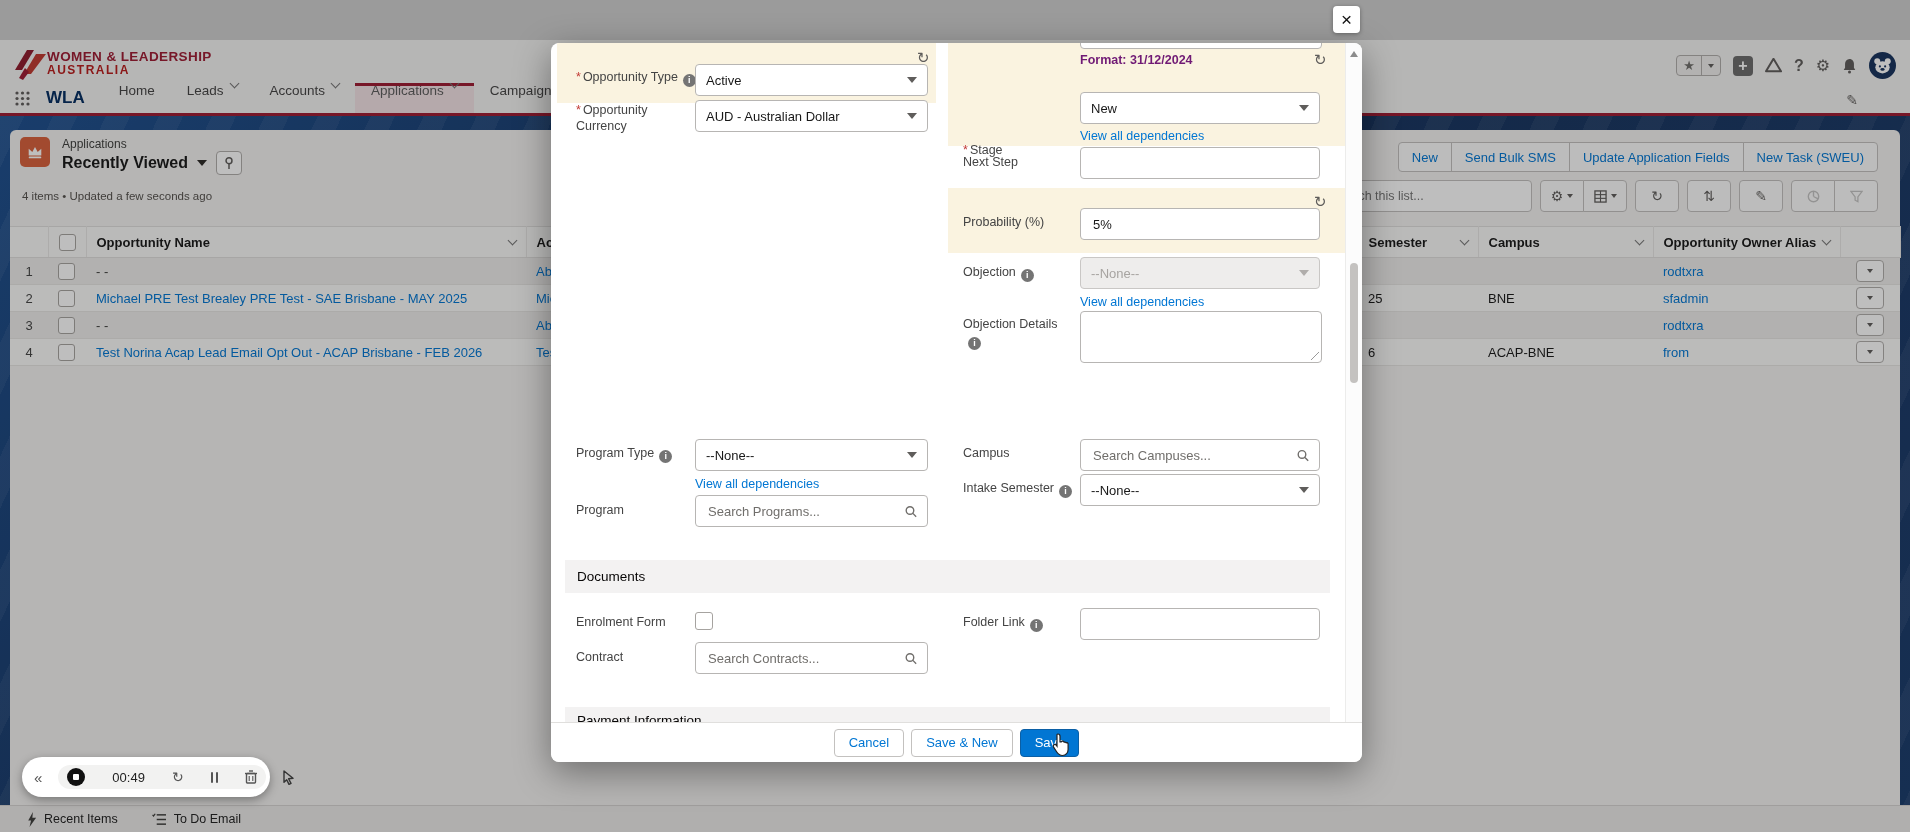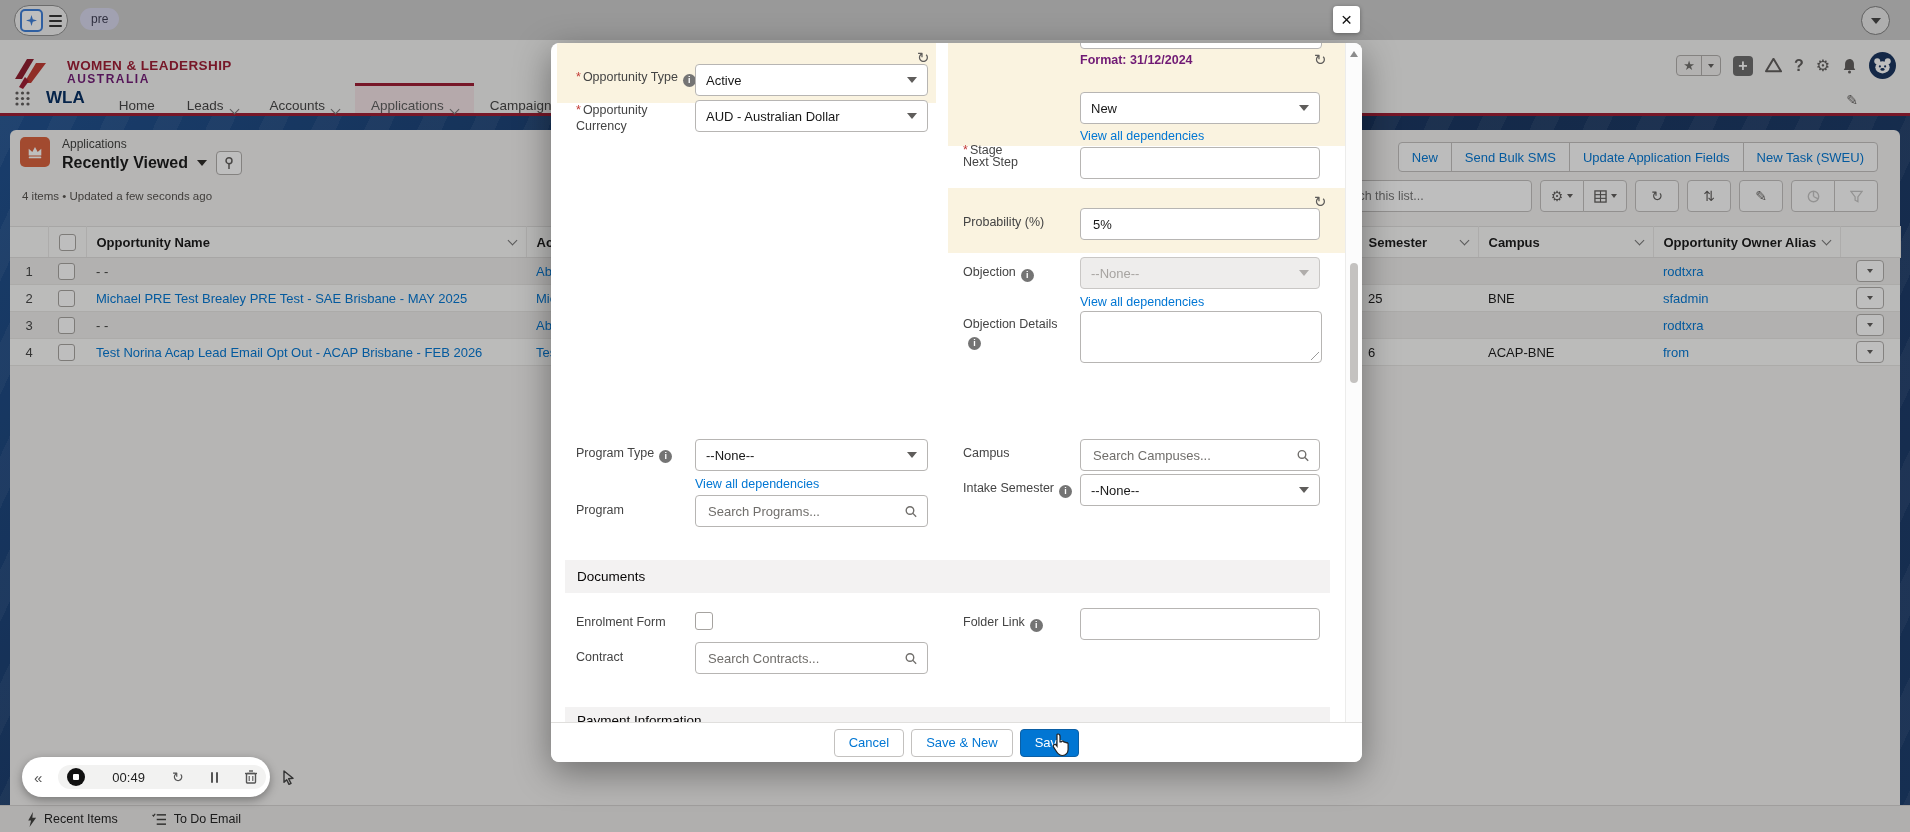--- a/index.html
+++ b/index.html
@@ -8,35 +8,35 @@
   
   .browser-bar{position:absolute;left:0;top:0;width:1910px;height:40px;background:#cccccc;}
   .ext-pill{position:absolute;left:14px;top:5px;width:52px;height:29px;background:#f2f2f2;border:1px solid #8f8f8f;border-radius:15px;display:flex;align-items:center;justify-content:space-evenly;}
   .spark-box{width:19px;height:19px;border:2px solid #3b7dd8;border-radius:5px;display:flex;align-items:center;justify-content:center;background:#fff;}
   .burger{display:flex;flex-direction:column;gap:3px;}
   .burger i{display:block;width:13px;height:2px;background:#333;border-radius:1px;}
   .pre-chip{position:absolute;left:80px;top:8px;height:22px;padding:0 11px;background:#d8d7ee;border-radius:11px;display:flex;align-items:center;font-size:12px;color:#3c3c52;}
   .circ-btn{position:absolute;right:20px;top:6px;width:27px;height:27px;border-radius:50%;border:1.5px solid #7e7e7e;background:#e9e9e9;display:flex;align-items:center;justify-content:center;}
   
   .sf-header{position:absolute;left:0;top:40px;width:1910px;height:73px;background:#f5f4f3;border-bottom:3px solid #9e1b32;}
-  .logo-wrap{position:absolute;left:15px;top:17px;display:flex;align-items:flex-start;gap:20px;}
+  .logo-wrap{position:absolute;left:15px;top:8px;display:flex;align-items:flex-start;gap:0;}
   .brand-txt{line-height:1.05;padding-top:2px;}
   .brand1{font-size:13.5px;font-weight:bold;color:#9e1b32;letter-spacing:.4px;}
-  .brand2{font-size:12px;font-weight:bold;color:#701a75;letter-spacing:1.5px;}
+  .brand2{font-size:12px;font-weight:bold;color:#b91c1c;letter-spacing:1.5px;}
   .hdr-icons{position:absolute;right:14px;top:12px;display:flex;align-items:center;gap:12px;}
   .fav-combo{display:flex;border:1px solid #b0adab;border-radius:4px;overflow:hidden;background:#f0efee;}
   .fav-combo .seg{padding:2px 6px;display:flex;align-items:center;justify-content:center;font-size:13px;color:#706e6b;}
   .fav-combo .seg+.seg{border-left:1px solid #b0adab;}
   .plus-sq{width:20px;height:20px;border-radius:4px;background:#6b6b6b;color:#fff;font-size:16px;display:flex;align-items:center;justify-content:center;font-weight:bold;}
   .ghost-ic{color:#5f5d5b;font-size:16px;display:flex;align-items:center;}
   .avatar{width:27px;height:27px;border-radius:50%;background:#16325c;display:flex;align-items:center;justify-content:center;}
   .nav-bar{position:absolute;left:0;bottom:0;width:1910px;height:30px;display:flex;align-items:stretch;font-size:13.5px;color:#444;}
   .waffle{width:44px;display:flex;align-items:center;justify-content:center;}
   .appname{display:flex;align-items:center;font-size:17px;font-weight:bold;color:#032d60;padding:0 18px 0 2px;}
-  .nav-item{position:relative;display:flex;align-items:flex-end;gap:7px;padding:0 16px;cursor:default;}
+  .nav-item{position:relative;display:flex;align-items:flex-start;gap:7px;padding:0 16px;cursor:default;}
   .nav-item.active{background:#f3e2e5;color:#5c5c5c;}
   .nav-item.active::before{content:"";position:absolute;left:0;top:0;width:100%;height:3px;background:#9e1b32;}
   .chev{width:6px;height:6px;border-right:1.5px solid #747474;border-bottom:1.5px solid #747474;transform:rotate(45deg);margin-top:-3px;}
   .nav-pencil{position:absolute;right:52px;bottom:5px;font-size:14px;color:#5f5d5b;}
   
   .content{position:absolute;left:0;top:116px;width:1910px;height:689px;
     background:linear-gradient(135deg,#1d4f8f 0%,#16325c 40%,#1a3b6b 100%);}
   .content::before{content:"";position:absolute;inset:0;background:repeating-linear-gradient(115deg,rgba(255,255,255,.05) 0 22px,rgba(255,255,255,0) 22px 48px);}
   .list-card{position:absolute;left:10px;top:14px;width:1890px;height:675px;background:#f4f3f2;border-radius:6px 6px 0 0;}
   .obj-icon{position:absolute;left:10px;top:7px;width:30px;height:30px;border-radius:5px;background:#d9603b;display:flex;align-items:center;justify-content:center;}
@@ -115,40 +115,20 @@
   .pause i{width:2.5px;height:11px;background:#555;display:block;border-radius:1px;}
   
   .taskbar{position:absolute;left:0;top:805px;width:1910px;height:27px;background:#eceBea;background:#ecebea;border-top:1px solid #d6d4d2;display:flex;align-items:center;gap:34px;padding-left:26px;box-sizing:border-box;z-index:10;}
   .tb-item{display:flex;align-items:center;gap:7px;font-size:12.5px;color:#222;}
 </style>
 </head>
 <body>
 
 <div class="stage">
 
-  <div class="browser-bar">
-    <div class="ext-pill">
-      <span class="spark-box">
-        <svg width="11" height="11" viewBox="0 0 12 12">
-            <path d="M6 0 L7.4 4.6 L12 6 L7.4 7.4 L6 12 L4.6 7.4 L0 6 L4.6 4.6 Z" fill="#3b7dd8"></path>
-          </svg>
-      </span>
-      <span class="burger">
-          <i></i>
-          <i></i>
-          <i></i>
-        </span>
-    </div>
-    <div class="pre-chip">
-        <span>pre</span>
-      </div>
-    <div class="circ-btn">
-        <span class="tri-dn" style="border-top-color:#444;"></span>
-      </div>
-  </div>
 
   <div class="sf-header">
     <div class="logo-wrap">
       <svg width="32" height="34" viewBox="0 0 32 34">
         <polygon points="0,22 12,2 19,2 7,22" fill="#8f1b2c"></polygon>
         <polygon points="9,26 21,6 31,6 16,26" fill="#c0392f"></polygon>
         <polygon points="4,30 10,20 14,24 8,32" fill="#9e1b32"></polygon>
       </svg>
       <div class="brand-txt">
         <div class="brand1">WOMEN &amp; LEADERSHIP</div>

